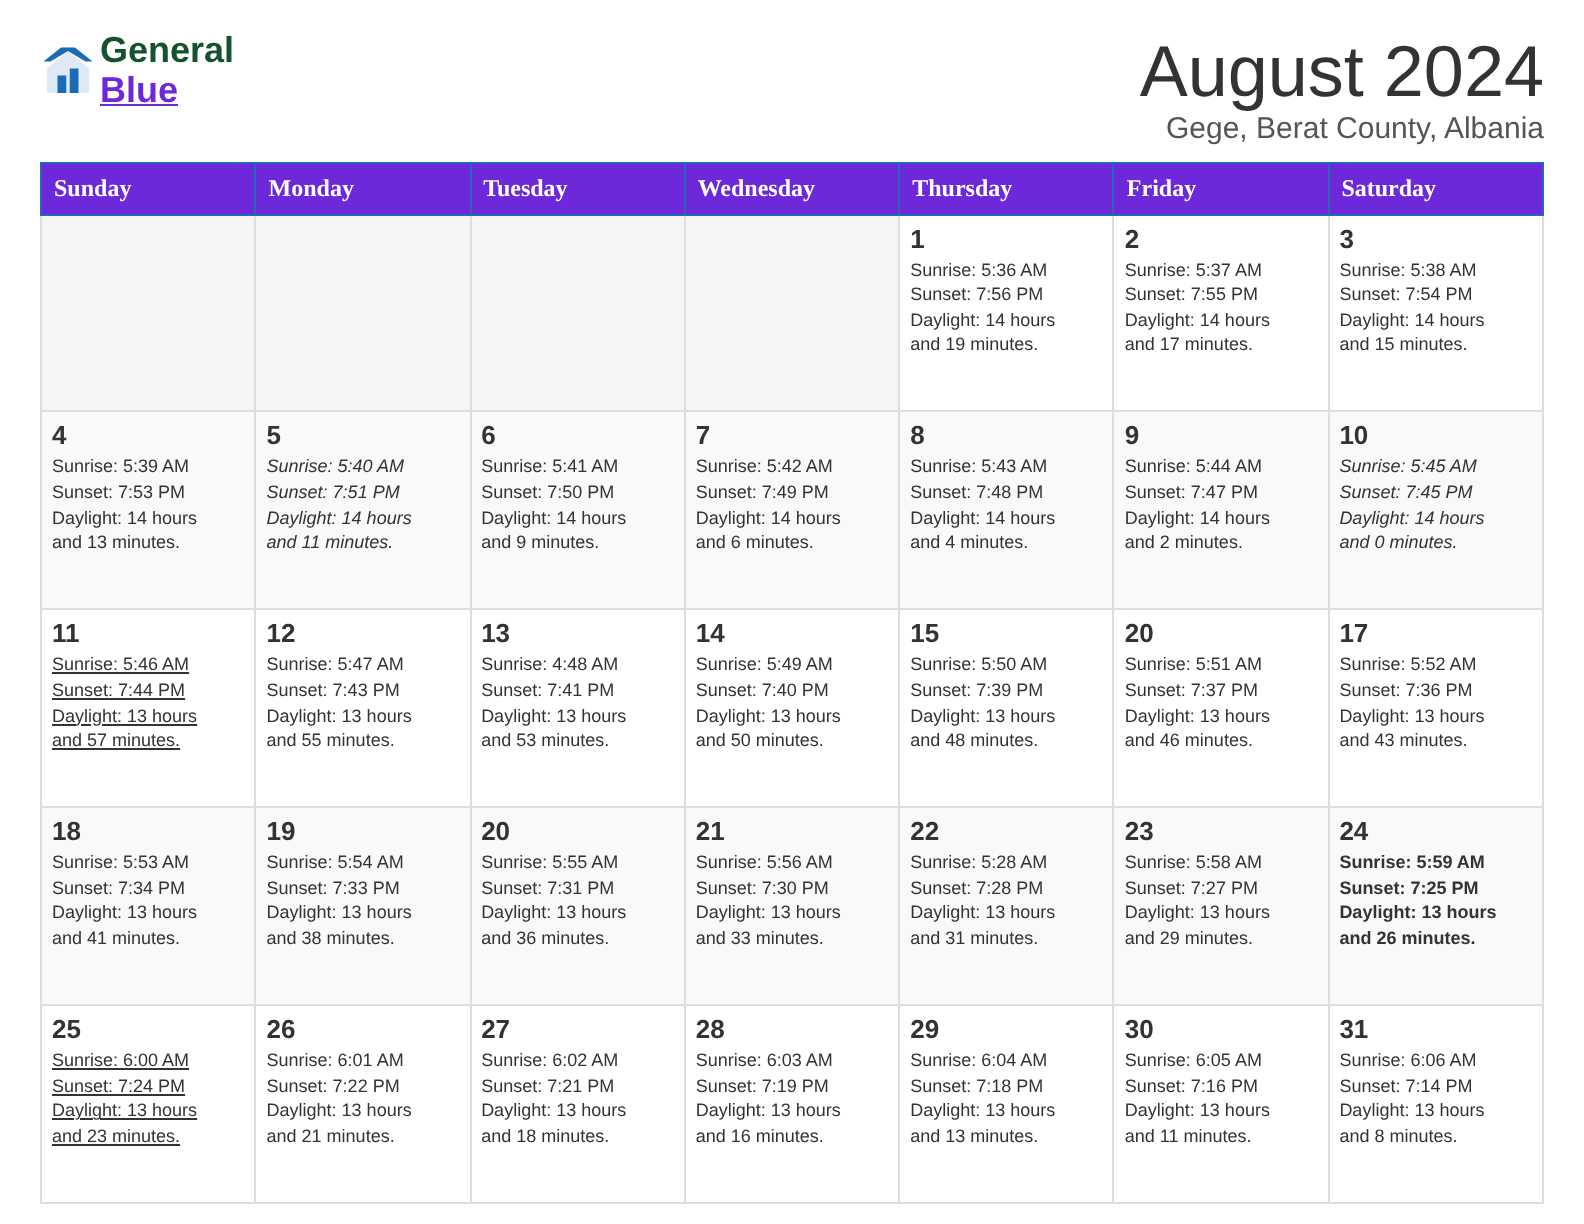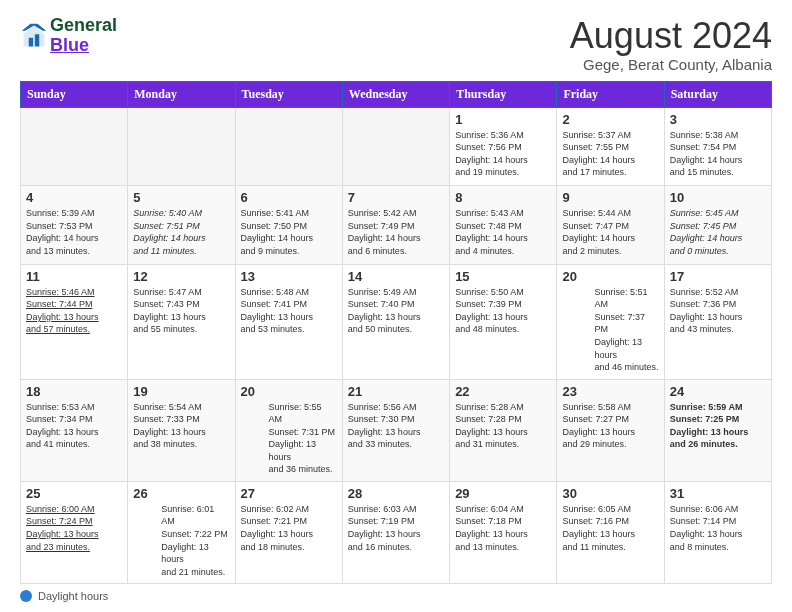--- a/index.html
+++ b/index.html
@@ -239,42 +239,42 @@
           </td>
           <td>
             <span class="day-num">12</span>
             <div class="day-info" style="white-space: pre-line;">Sunrise: 5:47 AM
 Sunset: 7:43 PM
 Daylight: 13 hours
 and 55 minutes.</div>
           </td>
           <td>
             <span class="day-num">13</span>
-            <div class="day-info" style="white-space: pre-line;">Sunrise: 5:48 AM
+            <div class="day-info" style="white-space: pre-line;">Sunrise: 4:48 AM
 Sunset: 7:41 PM
 Daylight: 13 hours
 and 53 minutes.</div>
           </td>
           <td>
             <span class="day-num">14</span>
             <div class="day-info" style="white-space: pre-line;">Sunrise: 5:49 AM
 Sunset: 7:40 PM
 Daylight: 13 hours
 and 50 minutes.</div>
           </td>
           <td>
             <span class="day-num">15</span>
             <div class="day-info" style="white-space: pre-line;">Sunrise: 5:50 AM
 Sunset: 7:39 PM
 Daylight: 13 hours
 and 48 minutes.</div>
           </td>
           <td>
             <span class="day-num">20</span>
-            <div class="day-info" style="white-space: pre-line; margin-left: 32px;">Sunrise: 5:51 AM
+            <div class="day-info" style="white-space: pre-line;">Sunrise: 5:51 AM
 Sunset: 7:37 PM
 Daylight: 13 hours
 and 46 minutes.</div>
           </td>
           <td>
             <span class="day-num">17</span>
             <div class="day-info" style="white-space: pre-line;">Sunrise: 5:52 AM
 Sunset: 7:36 PM
 Daylight: 13 hours
 and 43 minutes.</div>
@@ -290,21 +290,21 @@
           </td>
           <td>
             <span class="day-num">19</span>
             <div class="day-info" style="white-space: pre-line;">Sunrise: 5:54 AM
 Sunset: 7:33 PM
 Daylight: 13 hours
 and 38 minutes.</div>
           </td>
           <td>
             <span class="day-num">20</span>
-            <div class="day-info" style="white-space: pre-line; margin-left: 28px;">Sunrise: 5:55 AM
+            <div class="day-info" style="white-space: pre-line;">Sunrise: 5:55 AM
 Sunset: 7:31 PM
 Daylight: 13 hours
 and 36 minutes.</div>
           </td>
           <td>
             <span class="day-num">21</span>
             <div class="day-info" style="white-space: pre-line;">Sunrise: 5:56 AM
 Sunset: 7:30 PM
 Daylight: 13 hours
 and 33 minutes.</div>
@@ -334,21 +334,21 @@
         <tr>
           <td>
             <span class="day-num">25</span>
             <div class="day-info" style="white-space: pre-line; text-decoration: underline;">Sunrise: 6:00 AM
 Sunset: 7:24 PM
 Daylight: 13 hours
 and 23 minutes.</div>
           </td>
           <td>
             <span class="day-num">26</span>
-            <div class="day-info" style="white-space: pre-line; margin-left: 28px;">Sunrise: 6:01 AM
+            <div class="day-info" style="white-space: pre-line;">Sunrise: 6:01 AM
 Sunset: 7:22 PM
 Daylight: 13 hours
 and 21 minutes.</div>
           </td>
           <td>
             <span class="day-num">27</span>
             <div class="day-info" style="white-space: pre-line;">Sunrise: 6:02 AM
 Sunset: 7:21 PM
 Daylight: 13 hours
 and 18 minutes.</div>
@@ -378,17 +378,13 @@
             <span class="day-num">31</span>
             <div class="day-info" style="white-space: pre-line;">Sunrise: 6:06 AM
 Sunset: 7:14 PM
 Daylight: 13 hours
 and 8 minutes.</div>
           </td>
         </tr>
       </tbody>
   </table>
 
-  <div class="footer">
-    <span class="footer-dot"></span>
-    <span>Daylight hours</span>
-  </div>
 </div>
 
 </body></html>

